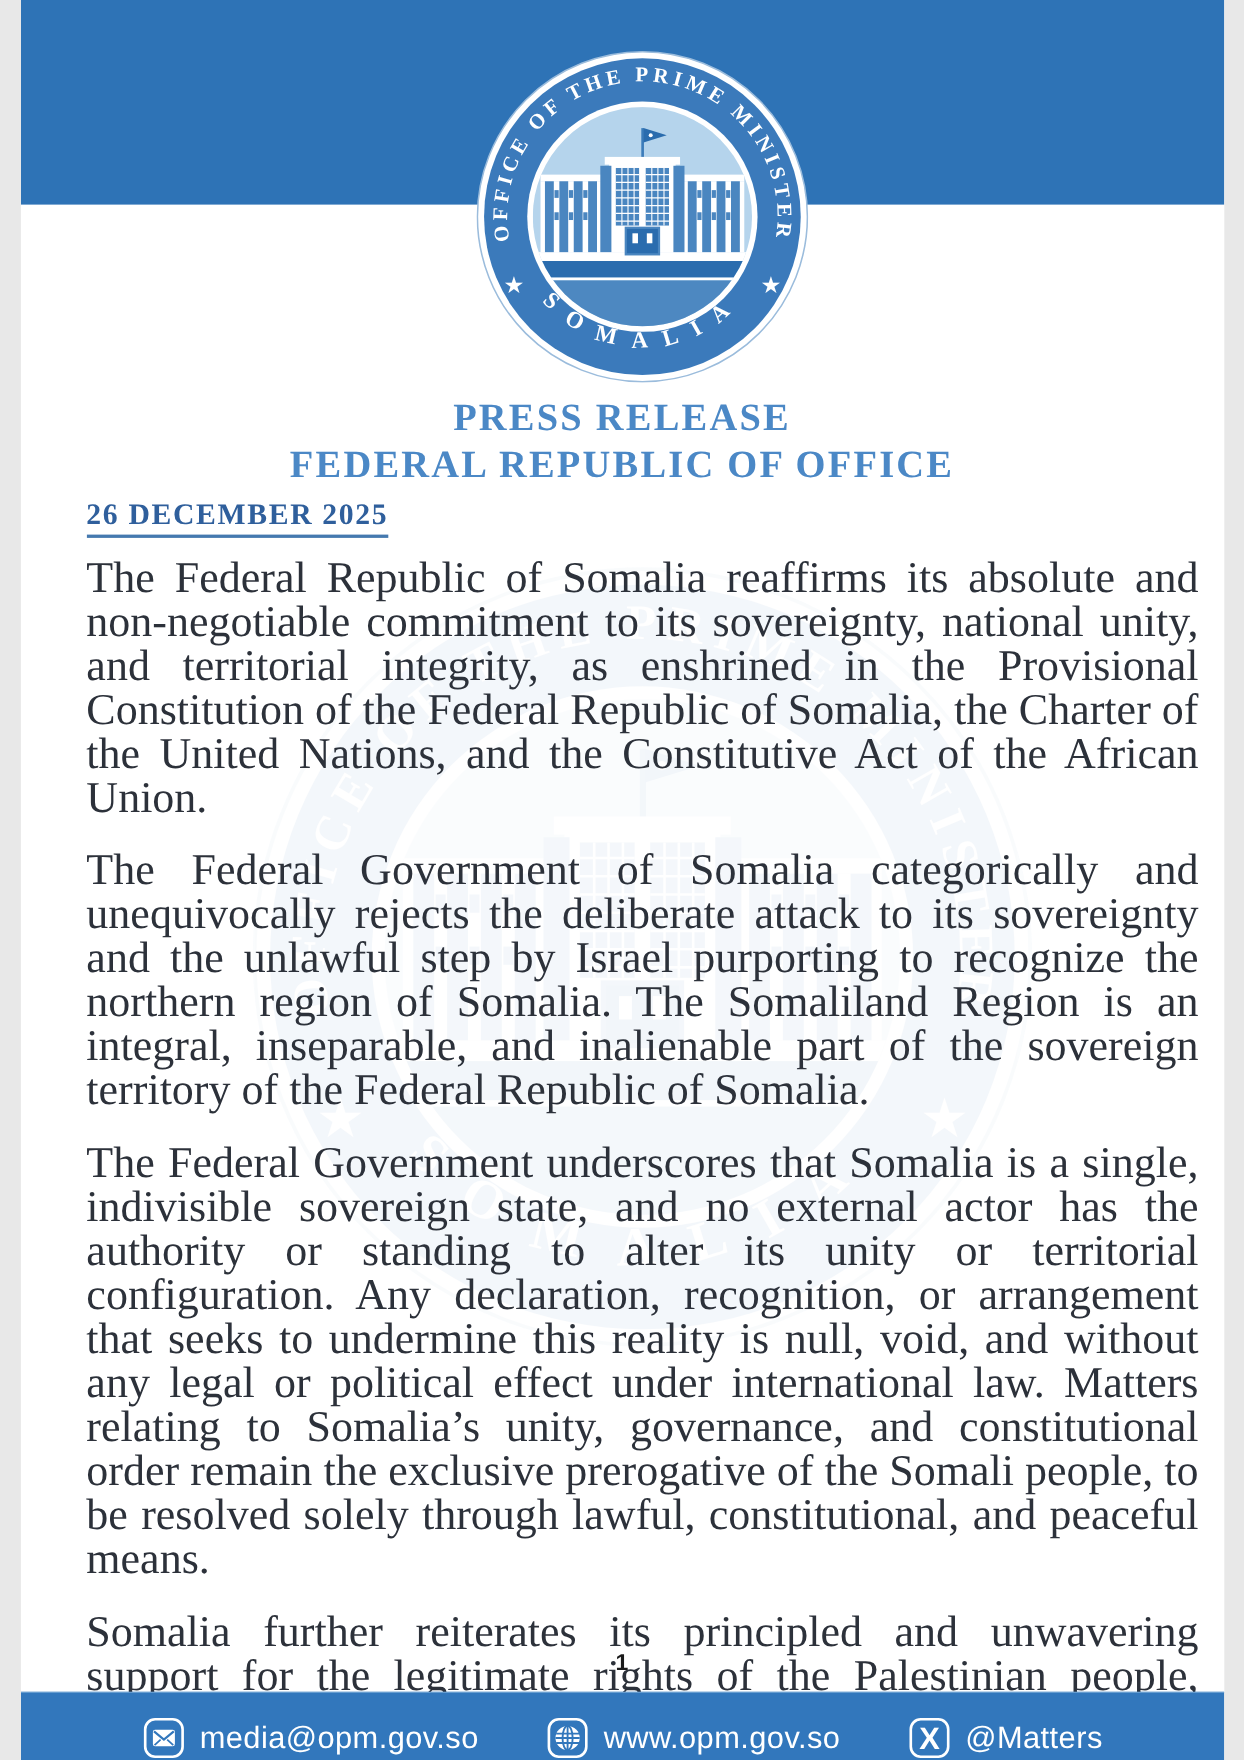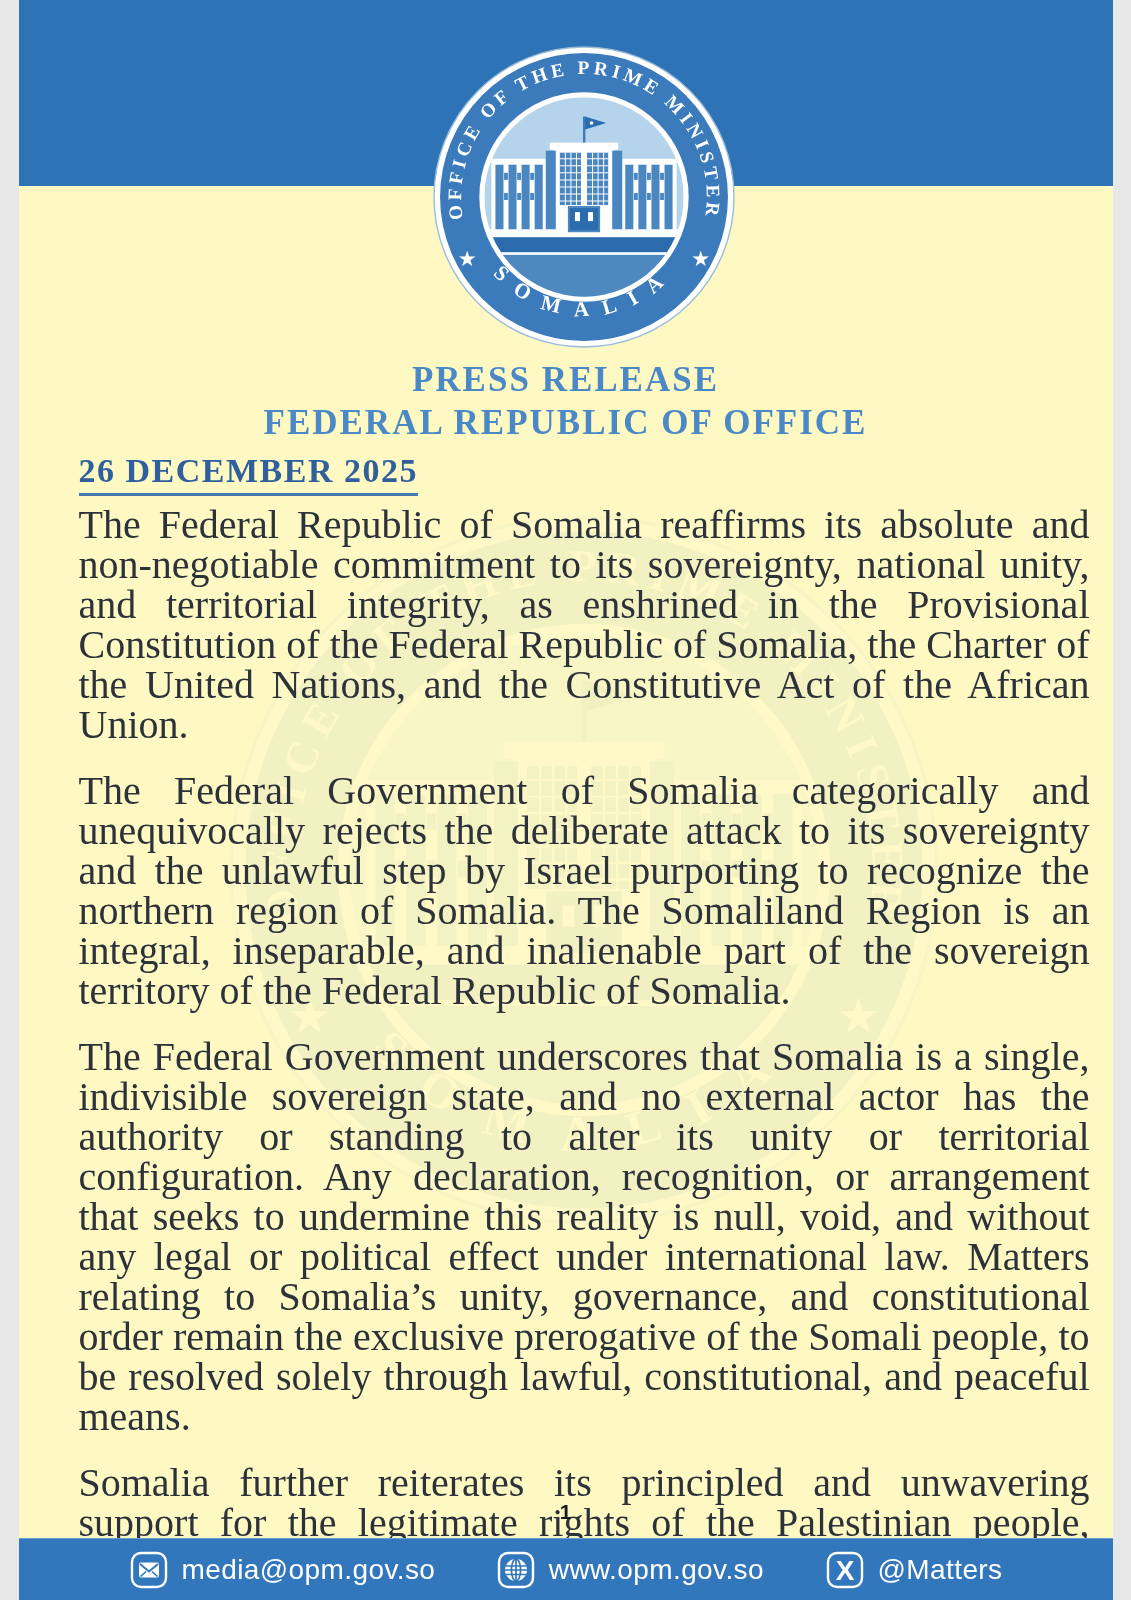--- a/index.html
+++ b/index.html
@@ -1,41 +1,41 @@
 <!DOCTYPE html>
 <html><head>
 <meta charset="utf-8">
 <style>
   html,body{margin:0;padding:0;background:#e8e8e8;}
   .page{
     position:relative;width:1094px;height:1600px;margin:0 auto;
-    background:#fef9c3;overflow:hidden;
+    background:#ffffff;overflow:hidden;
     font-family:"Liberation Serif","DejaVu Serif",serif;
   }
   .top-band{position:absolute;top:0;left:0;width:100%;height:186px;background:#2e73b6;}
   .seal{position:absolute;top:46px;left:414px;width:302px;height:302px;}
   .watermark{position:absolute;top:515px;left:210px;width:710px;height:710px;opacity:0.055;pointer-events:none;}
   .title-block{position:absolute;top:358px;left:0;width:100%;text-align:center;color:#4b88c6;}
   .title-line{font-size:35px;font-weight:bold;letter-spacing:2px;line-height:43px;}
   .date-line{
     position:absolute;top:452px;left:60px;
-    font-size:34px;font-weight:bold;letter-spacing:1.5px;color:#2f5f9c;
+    font-size:27px;font-weight:bold;letter-spacing:1.5px;color:#2f5f9c;
     border-bottom:3px solid #4579af;padding-bottom:3px;
   }
   .body-text{position:absolute;top:505px;left:60px;width:1011px;color:#2c313a;}
   .body-text p{
     margin:0 0 26px 0;font-size:40px;line-height:40px;
     text-align:justify;
   }
   .page-number{position:absolute;top:1500px;left:0;width:100%;text-align:center;
     font-family:"Liberation Sans","DejaVu Sans",sans-serif;font-size:21px;font-weight:600;color:#1a1a1a;}
   .footer{
     position:absolute;bottom:0;left:0;width:100%;height:62px;background:#3277bc;
     border-top:1px solid #6ba0d2;
-    display:flex;align-items:center;justify-content:space-between;
+    display:flex;align-items:flex-end;justify-content:space-between;
     padding:0 110px;box-sizing:border-box;
     font-family:"Liberation Sans","DejaVu Sans",sans-serif;
   }
   .footer-item{display:flex;align-items:center;gap:13px;}
   .footer-item span{color:#ffffff;font-size:28px;letter-spacing:0.4px;}
   .f-icon{width:40px;height:40px;display:block;}
   .defs-holder{position:absolute;width:0;height:0;overflow:hidden;}
 </style>
 </head>
 <body>

